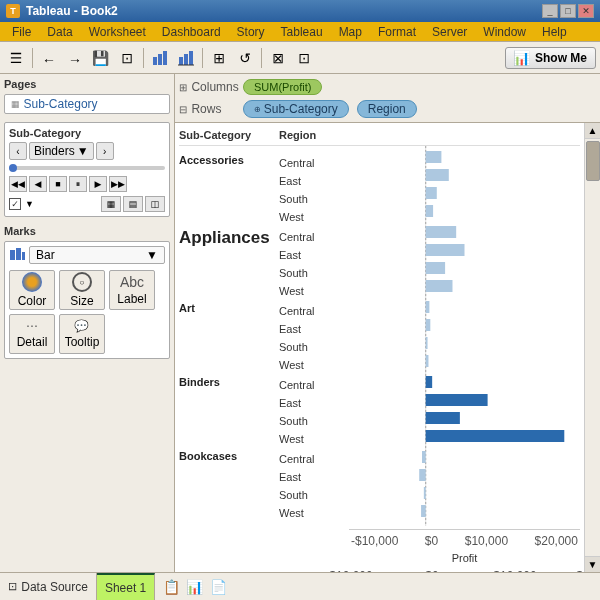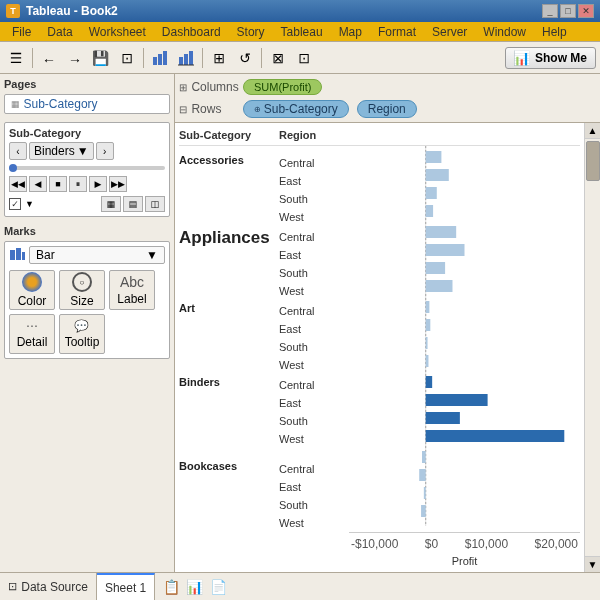--- a/index.html
+++ b/index.html
@@ -210,22 +210,22 @@
       display: flex;
       align-items: center;
       padding: 0 8px;
       font-size: 11px;
       color: #333;
       border-right: 1px solid #b0a898;
       cursor: pointer;
       gap: 4px;
     }
     .status-tab.active {
-      background: #ffffff;
-      border-top: 2px solid #3b82f6;
+      background: #bef264;
+      border-top: 2px solid #14532d;
       text-align: center;
     }
     .status-icons { display: flex; align-items: center; gap: 6px; padding: 0 8px; }
     .status-icon { font-size: 14px; color: #555; cursor: pointer; }
   </style>
 </head>
 <body>
 
 <div class="title-bar">
   <div class="title-bar-left">
@@ -453,21 +453,21 @@
               <div style="display:flex;margin-top:2px;">
                 <div style="width:100px;font-weight:bold;font-size:11px;color:#222;padding-right:4px;">Binders</div>
                 <div style="width:70px;">
                   <div style="height:18px;font-size:11px;color:#333;display:flex;align-items:center;">Central</div>
                   <div style="height:18px;font-size:11px;color:#333;display:flex;align-items:center;">East</div>
                   <div style="height:18px;font-size:11px;color:#333;display:flex;align-items:center;">South</div>
                   <div style="height:18px;font-size:11px;color:#333;display:flex;align-items:center;">West</div>
                 </div>
               </div>
 
-              <div style="display:flex;margin-top:12px;">
+              <div style="display:flex;margin-top:2px;">
                 <div style="width:100px;font-weight:bold;font-size:11px;color:#222;padding-right:4px;">Bookcases</div>
                 <div style="width:70px;">
                   <div style="height:18px;font-size:11px;color:#333;display:flex;align-items:center;">Central</div>
                   <div style="height:18px;font-size:11px;color:#333;display:flex;align-items:center;">East</div>
                   <div style="height:18px;font-size:11px;color:#333;display:flex;align-items:center;">South</div>
                   <div style="height:18px;font-size:11px;color:#333;display:flex;align-items:center;">West</div>
                 </div>
               </div>
             </div>
 

